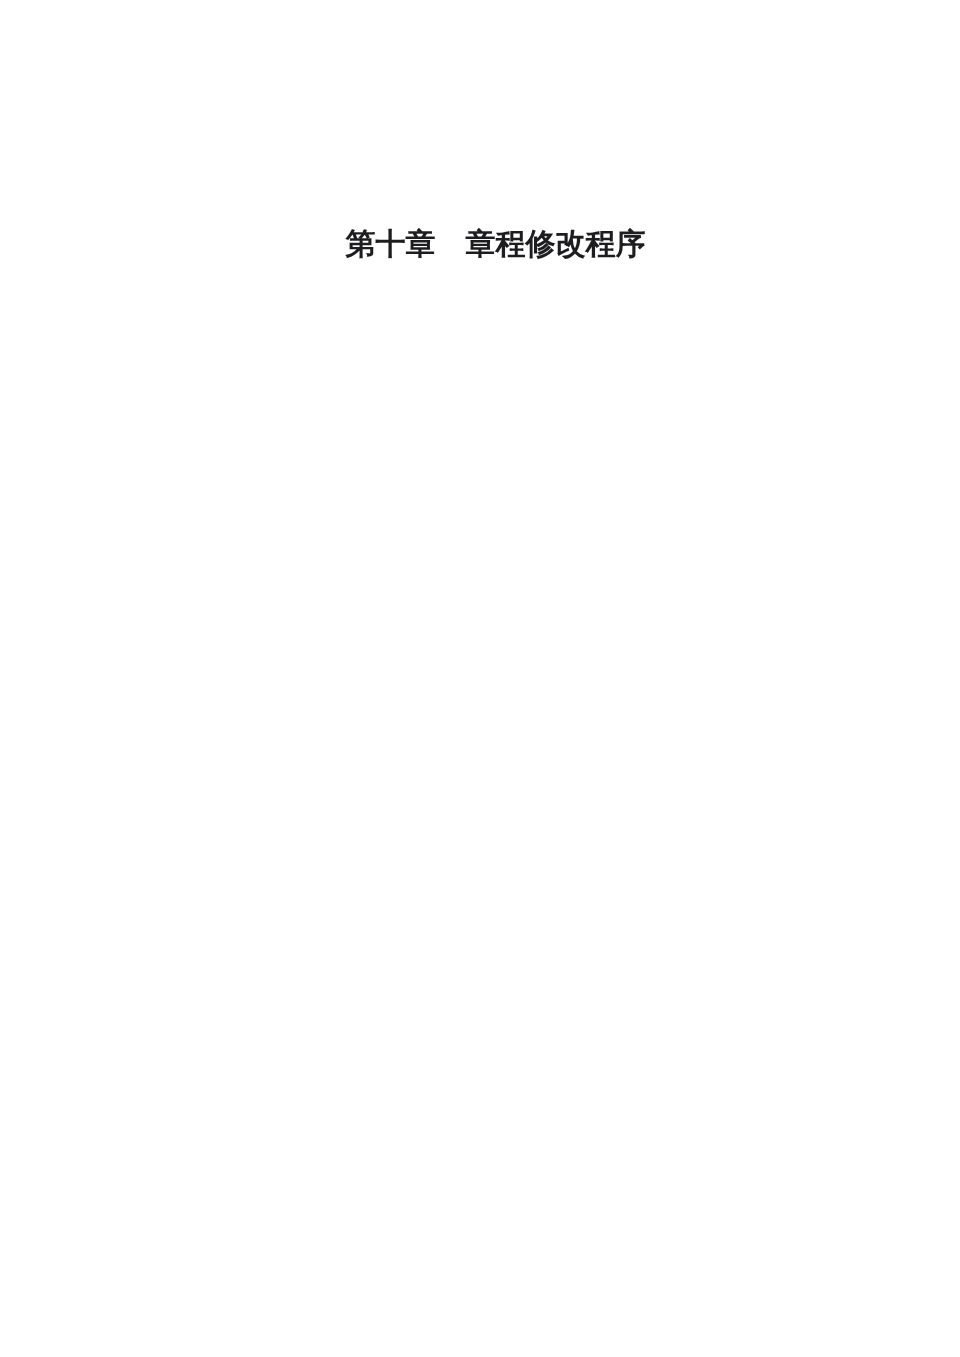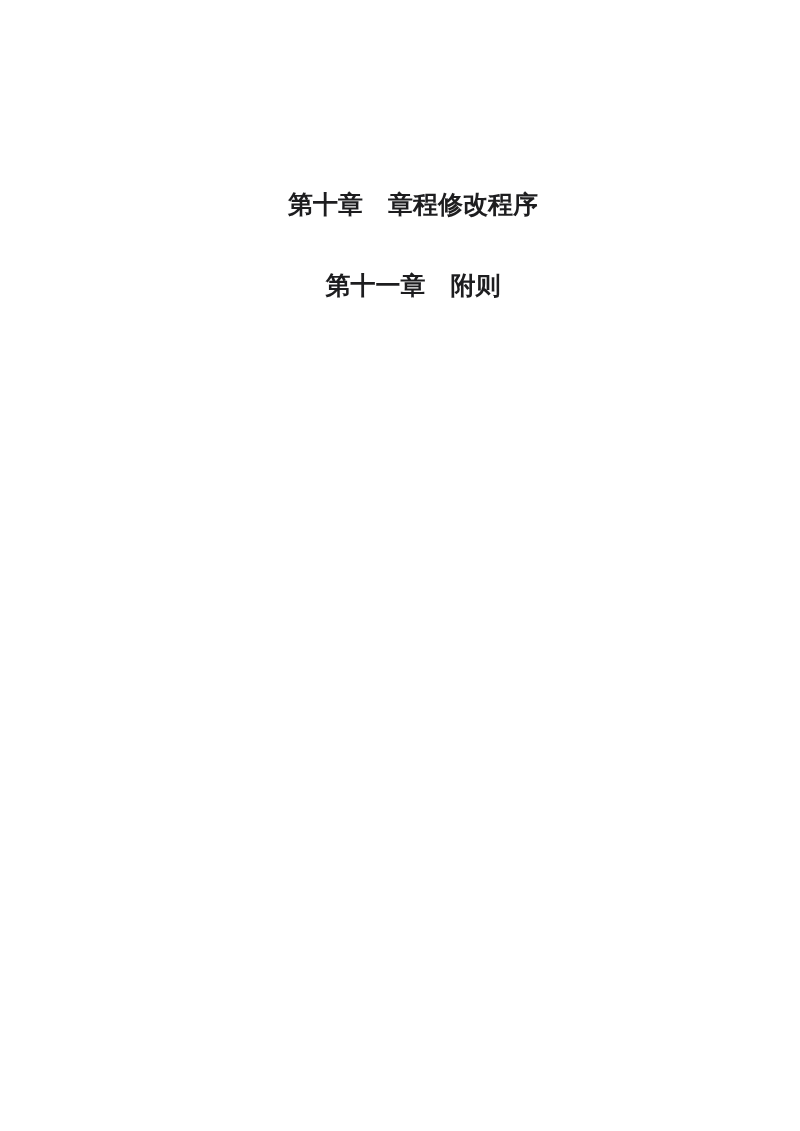--- a/index.html
+++ b/index.html
@@ -31,15 +31,14 @@
     text-indent: 0;
     font-family: "Liberation Sans", "DejaVu Sans", sans-serif;
   }
 </style>
 </head>
 <body>
 
 <div class="page">
   <div class="content" id="doc-content">
       <h2 class="chapter">第十章　章程修改程序</h2>
-      <h2 class="chapter">第十一章　附则</h2>
     </div>
 </div>
 
 </body></html>

